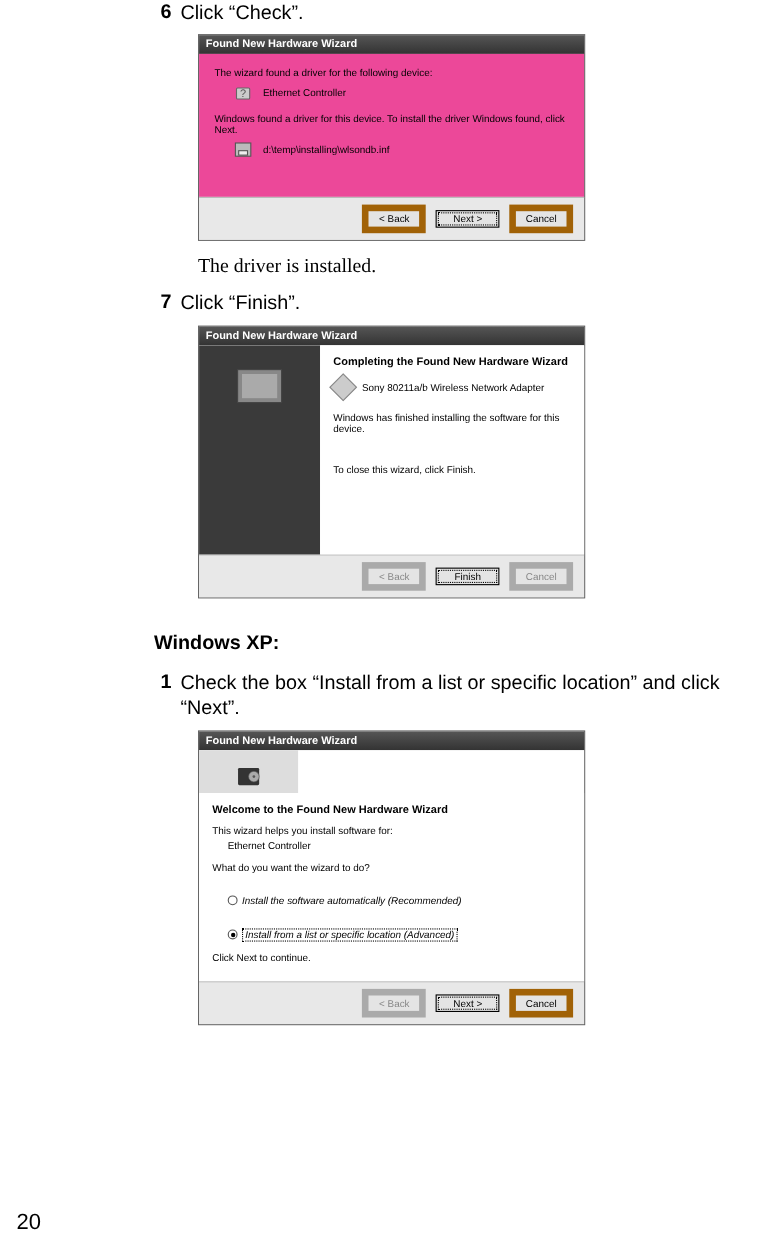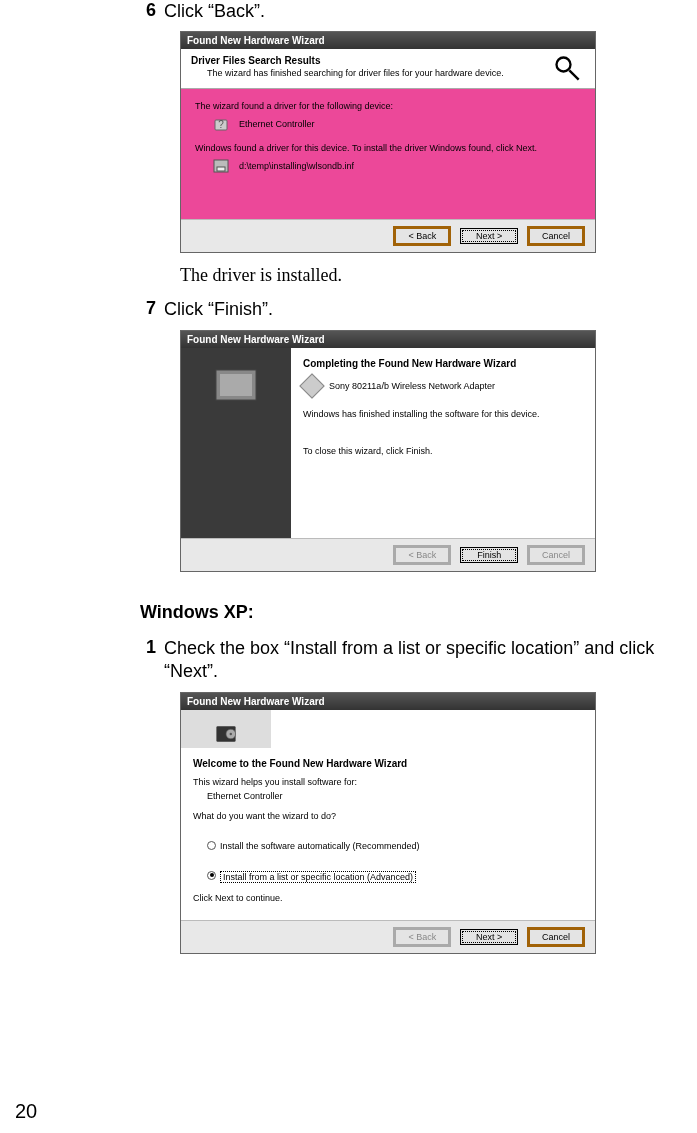--- a/index.html
+++ b/index.html
@@ -38,21 +38,21 @@
   }
   .section-heading {
     font-weight: bold;
     font-size: 18px;
     margin: 30px 0 14px 0;
   }
   .dialog-wrap {
     margin: 6px 0 10px 40px;
   }
   .dialog {
-    width: 416px;
+    width: 352px;
     border: 1px solid #666;
     background: #e8e8e8;
     font-family: Tahoma, Arial, sans-serif;
     font-size: 10px;
   }
   .titlebar {
     background: linear-gradient(#555,#333);
     color: #fff;
     padding: 3px 6px;
     font-weight: bold;
@@ -126,37 +126,37 @@
   .dlg-header-area { position: relative; background:#fff; padding:6px 10px 6px 10px; border-bottom:1px solid #aaa;}
   .dlg-inner-area { background:#ec4899; padding:8px 14px 10px 14px; min-height:130px;}
   .btn-row {
     background:#e8e8e8;
     border-top:1px solid #bbb;
     padding:6px 10px;
     text-align:right;
   }
   .btn {
     display:inline-block;
-    border:3px solid #a16207;
+    border:6px solid #a16207;
     background:#e4e4e4;
     font-size:9px;
     padding:2px 0;
     width:58px;
     text-align:center;
     margin-left:6px;
   }
   .btn.disabled { color:#888; border-color:#aaa;}
   .btn.focus { border:1px solid #000; outline:1px dotted #000; outline-offset:-3px;}
   .h1-wizard {
     font-weight:bold;
     font-size:10px;
     margin-bottom:8px;
   }
   .radio-row{
-    display:flex;gap:4px;font-size:9px;margin:20px 0 2px 14px;
+    display:flex;align-items:center;gap:4px;font-size:9px;margin:20px 0 2px 14px;font-style:italic;
   }
   .radio-circle{
     width:9px;height:9px;border:1px solid #555;border-radius:50%;display:inline-flex;align-items:center;justify-content:center;flex-shrink:0;
   }
   .radio-dot{width:4px;height:4px;background:#000;border-radius:50%;}
   .dotted-sel{border:1px dotted #000;padding:0 2px;}
   .page-num {
     position:absolute;
     left:15px;
     bottom:10px;
@@ -167,36 +167,26 @@
   .cd-icon svg{width:22px;height:22px;}
   .disk-icon svg{width:24px;height:24px;}
 </style>
 </head>
 <body>
 
 <div class="page">
 
   <div class="step">
     <div class="step-num">6</div>
-    <div class="step-text">Click “Back”.</div>
+    <div class="step-text">Click “Check”.</div>
   </div>
 
   <div class="dialog-wrap">
     <div class="dialog">
       <div class="titlebar">Found New Hardware Wizard</div>
-      <div class="dlg-header-area">
-        <div class="dlg-heading">Driver Files Search Results</div>
-        <div class="dlg-sub">The wizard has finished searching for driver files for your hardware device.</div>
-        <div class="corner-icon">
-          <svg viewBox="0 0 24 24">
-              <circle cx="9" cy="9" r="6" fill="none" stroke="#000" stroke-width="2"></circle>
-              <line x1="14" y1="14" x2="22" y2="22" stroke="#000" stroke-width="2"></line>
-            </svg>
-        </div>
-      </div>
       <div class="dlg-inner-area">
         <div class="dlg-line">The wizard found a driver for the following device:</div>
         <div class="dlg-row">
           <div class="icon-box">
             <svg viewBox="0 0 20 20">
                 <rect x="4" y="6" width="12" height="10" rx="1" fill="#ccc" stroke="#666"></rect>
                 <text x="10" y="14" text-anchor="middle" font-size="10" fill="#555">?</text>
               </svg>
           </div>
           <span>Ethernet Controller</span>

